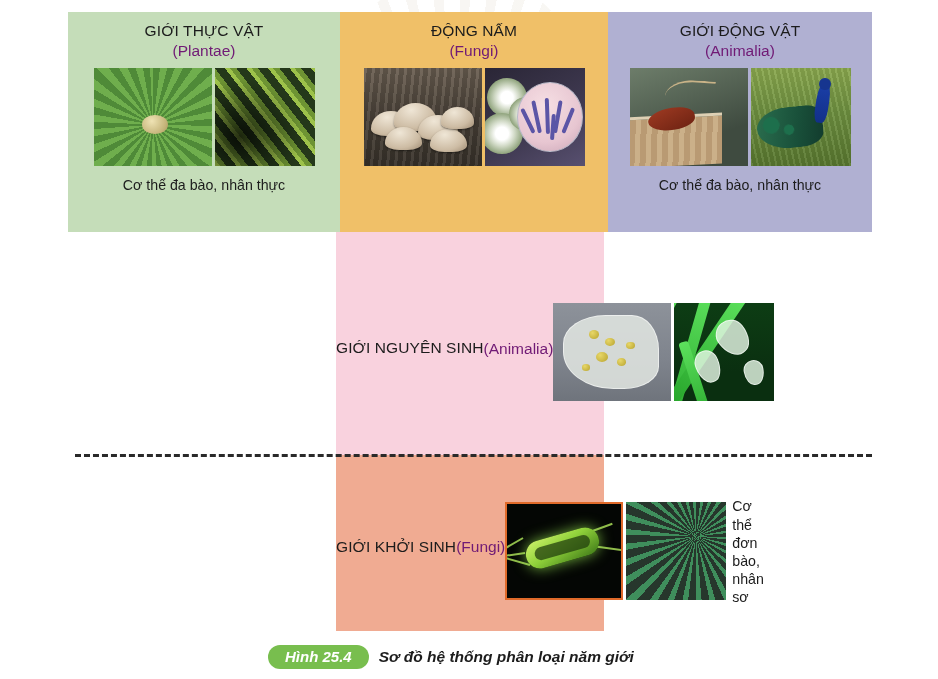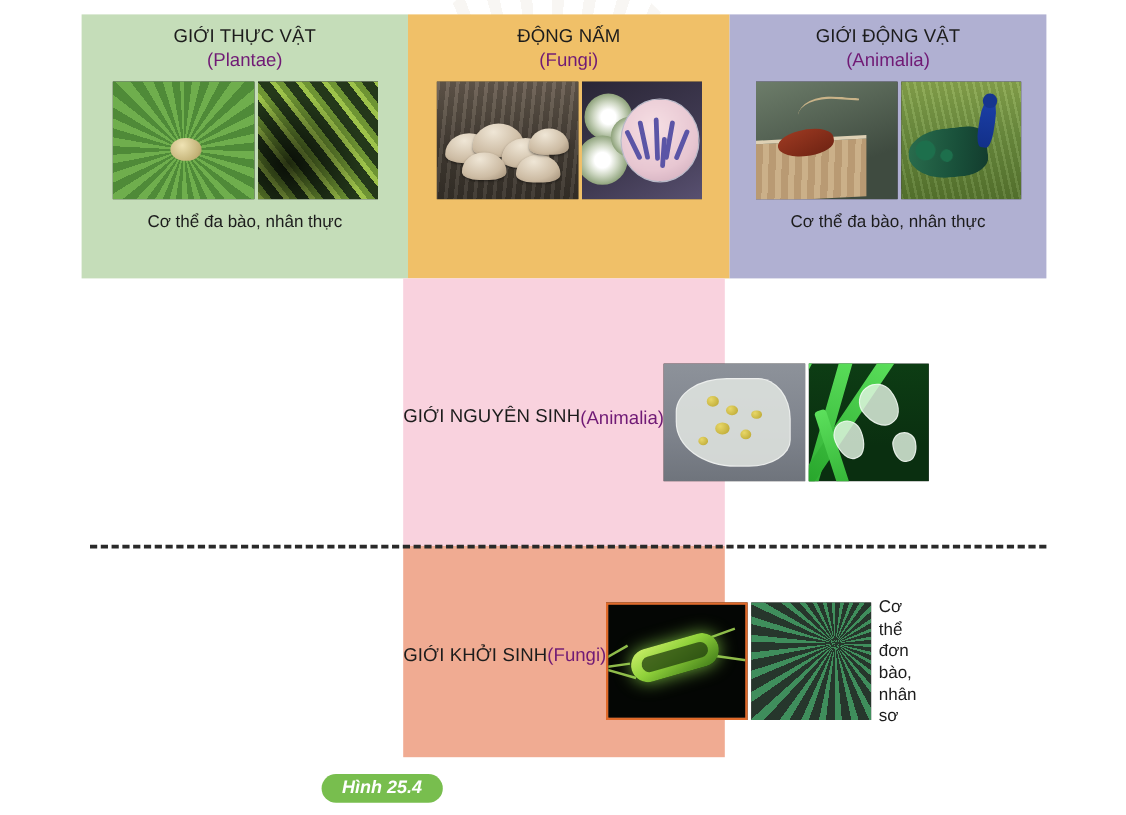--- a/index.html
+++ b/index.html
@@ -510,15 +510,16 @@
       </div>
       <div class="thumb w-sm">
         <div class="art art-colony"></div>
       </div>
     </div>
     <div class="k-desc">Cơ thể đơn bào, nhân sơ</div>
   </div>
 
   <div class="caption-row">
     <div class="caption-pill">Hình 25.4</div>
+    <div class="caption-text">Sơ đồ hệ thống phân loại năm giới</div>
   </div>
 
 </div>
 
 </body></html>

